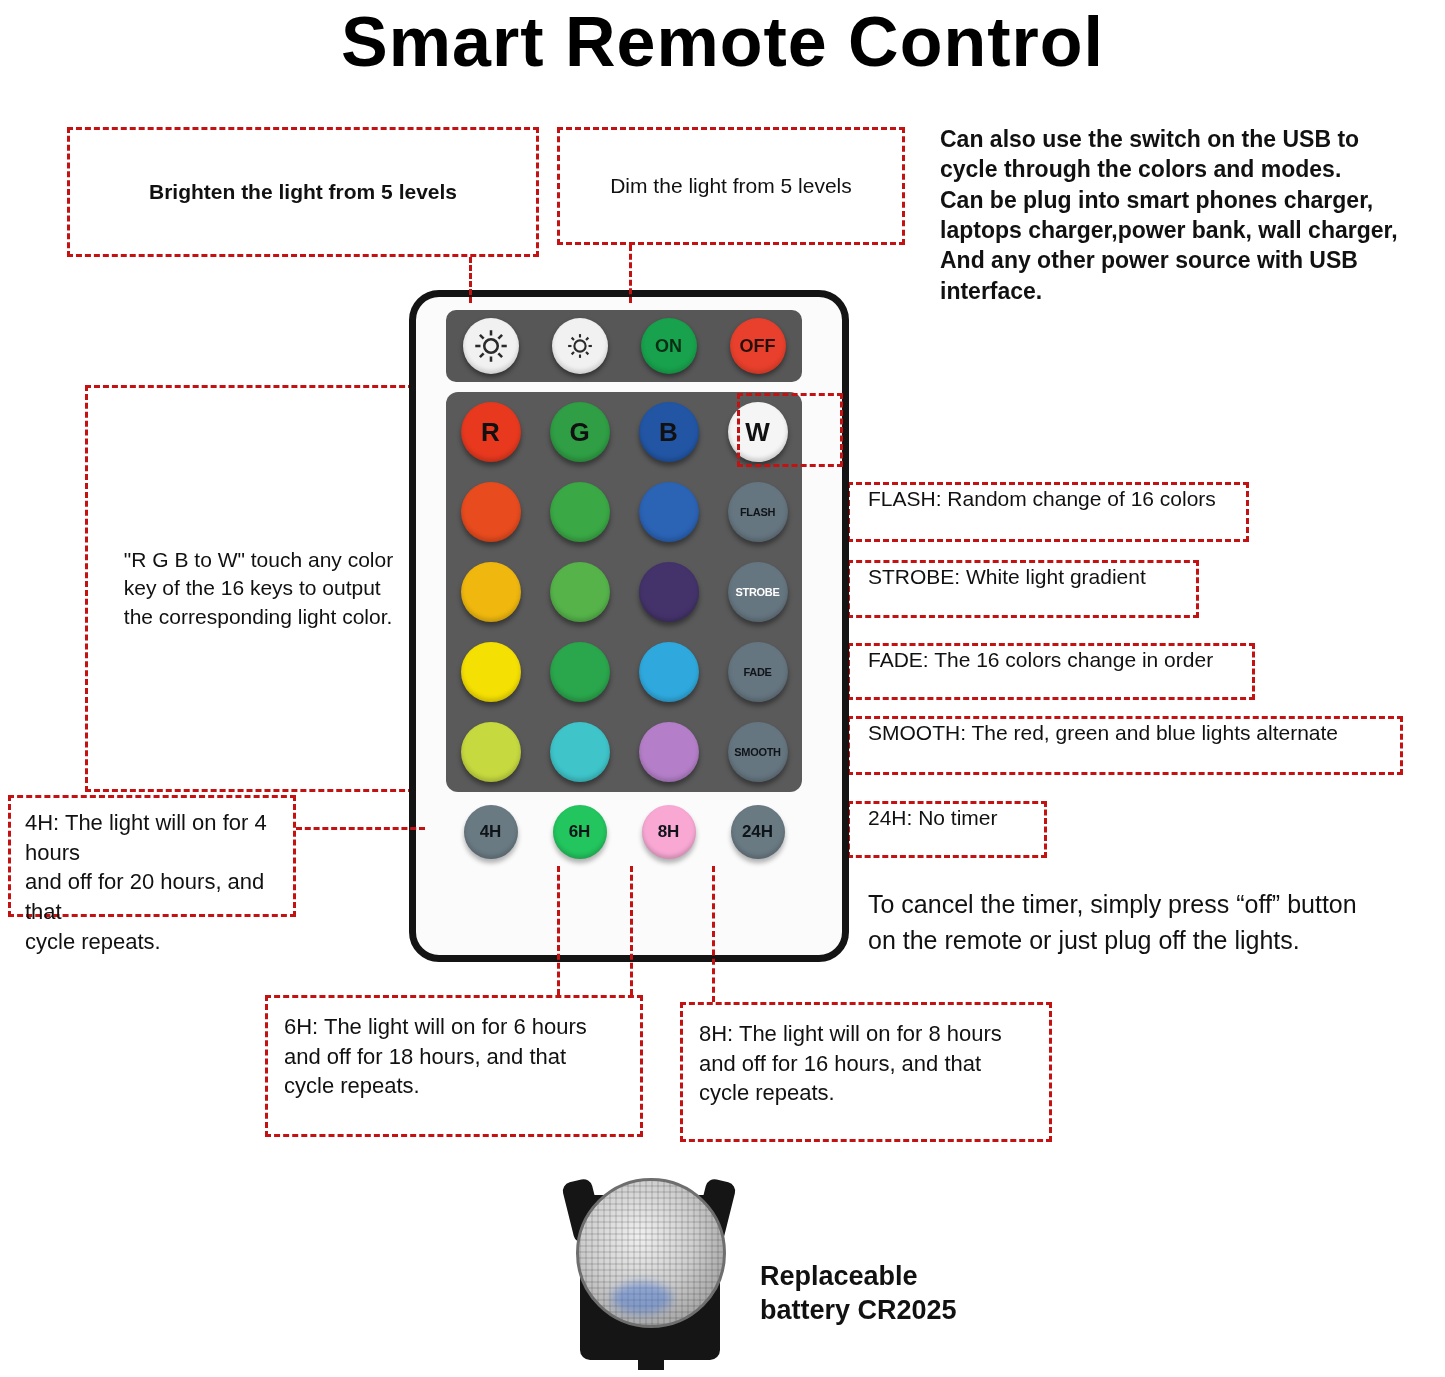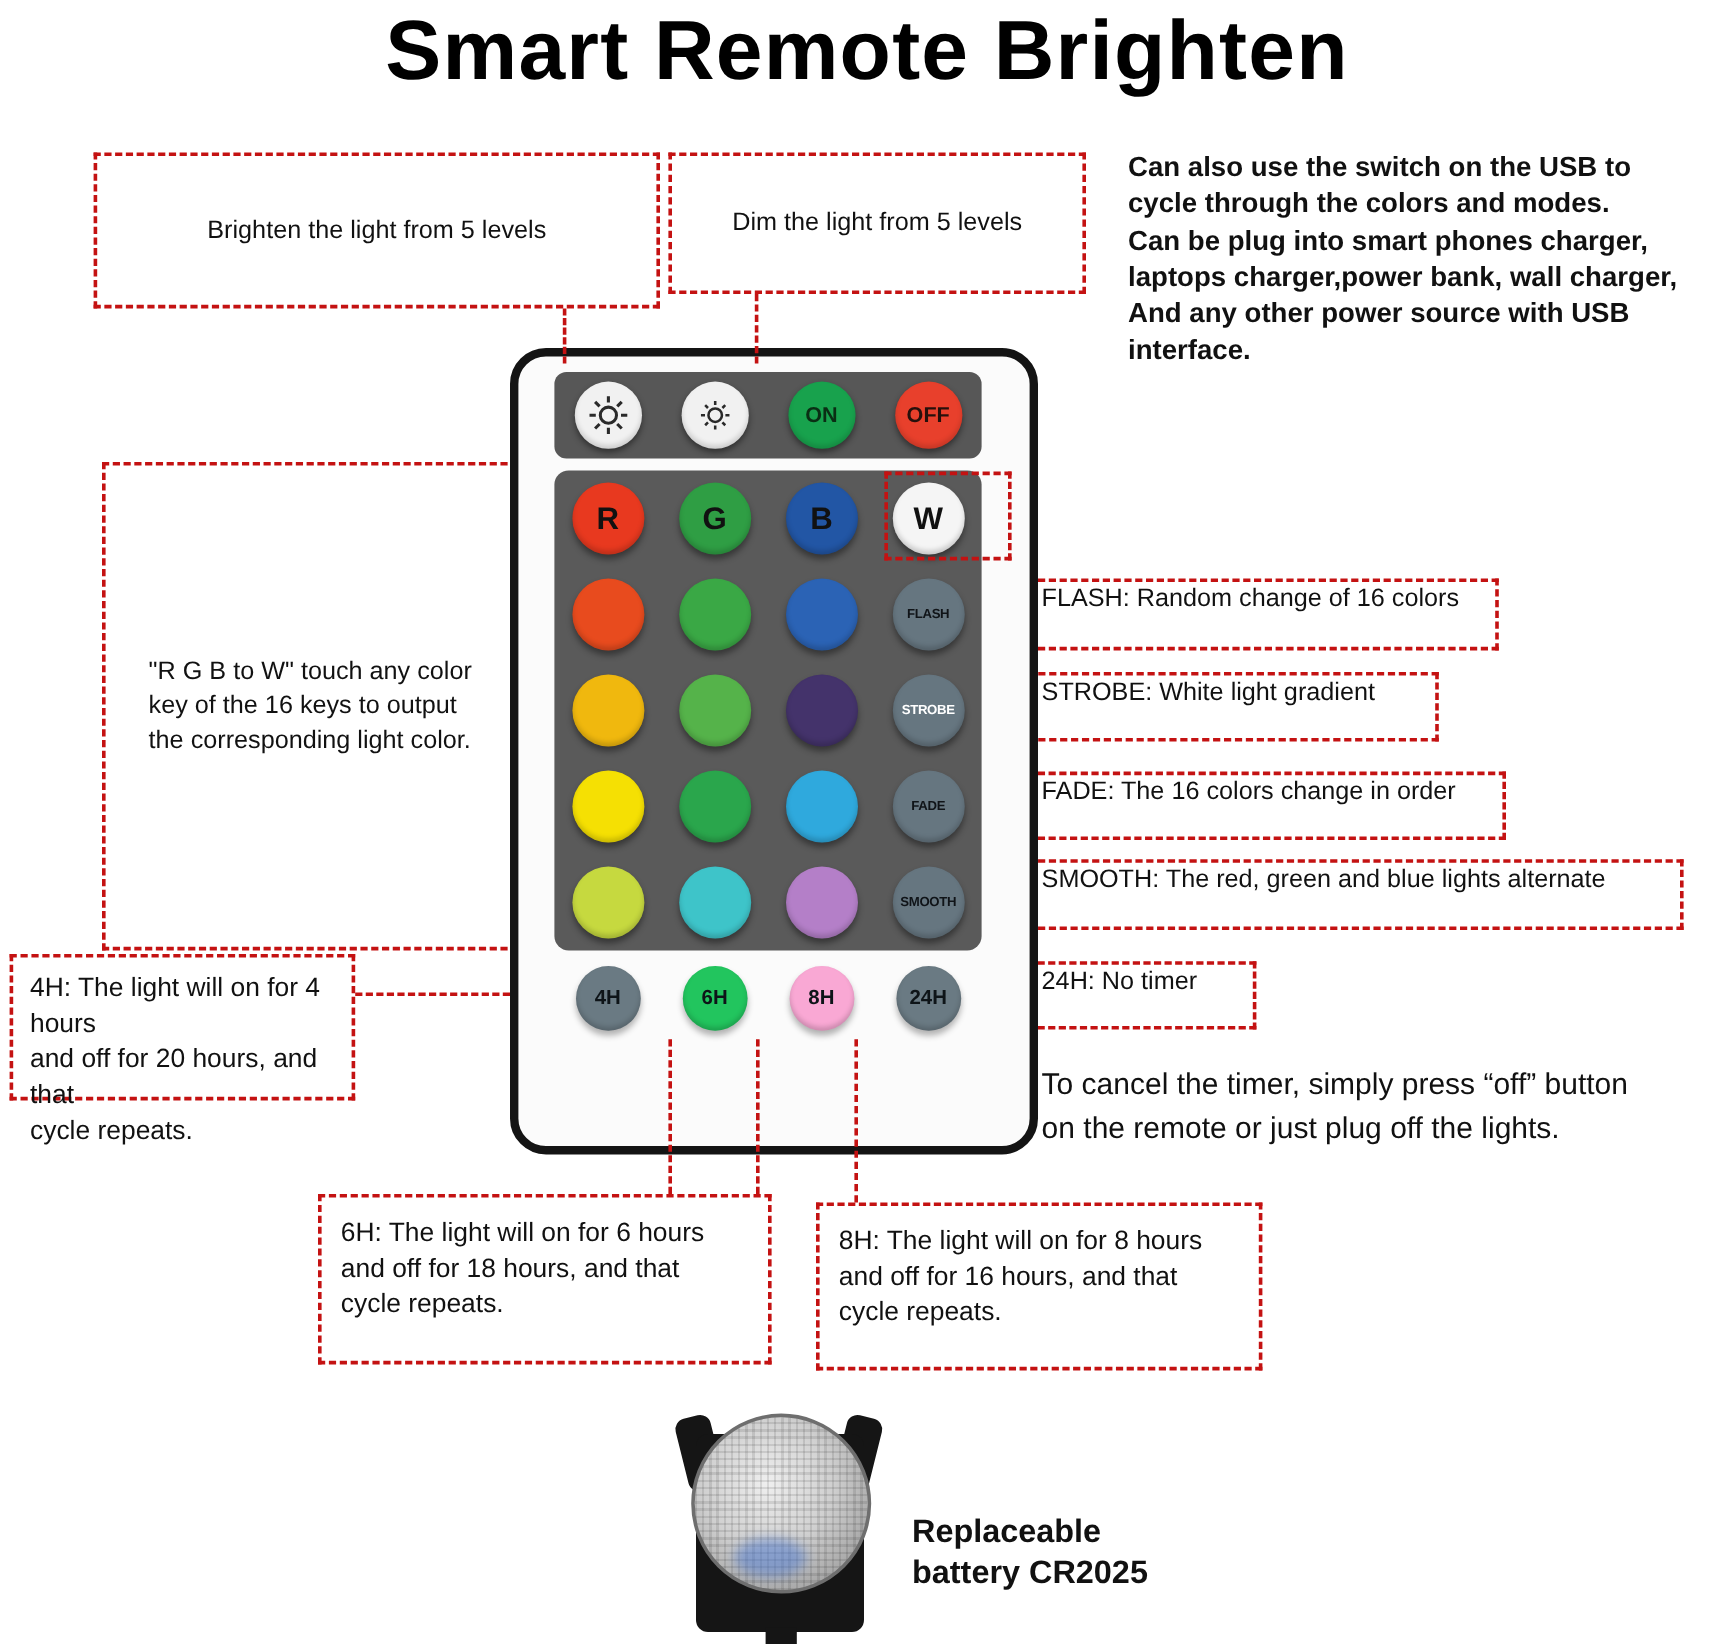--- a/index.html
+++ b/index.html
@@ -13,21 +13,21 @@
 
   .dashed-box { border:3px dashed var(--accent); }
   .note { font-size:21px; color:#111; line-height:1.35; white-space:pre-line; }
   .center { display:flex; align-items:center; justify-content:center; }
   .left-pad { display:flex; align-items:flex-start; padding-left:18px; }
 
   .vline { width:0; border-left:3px dashed var(--accent); }
   .hline { height:0; border-top:3px dashed var(--accent); }
 
   
-  #box-brighten { left:78px;  top:127px; width:472px; height:130px; }
+  #box-brighten { left:67px;  top:127px; width:472px; height:130px;font-weight:bold; }
   #box-dim      { left:557px; top:127px; width:348px; height:118px; }
   #text-usb     { left:940px; top:124px; width:495px; font-weight:bold; font-size:23px; line-height:1.32; }
   #box-rgb      { left:85px;  top:385px; width:347px; height:407px; }
   #box-w        { left:737px; top:393px; width:106px; height:74px; }
   #box-flash    { left:847px; top:482px; width:402px; height:60px; }
   #box-strobe   { left:847px; top:560px; width:352px; height:58px; }
   #box-fade     { left:847px; top:643px; width:408px; height:57px; }
   #box-smooth   { left:847px; top:716px; width:556px; height:59px; }
   #box-24h      { left:847px; top:801px; width:200px; height:57px; }
   #box-4h       { left:8px;   top:795px; width:288px; height:122px; padding:10px 14px; }
@@ -40,21 +40,21 @@
   
   #conn-brighten { left:469px; top:257px; height:46px; }
   #conn-dim      { left:629px; top:245px; height:58px; }
   #conn-4h       { left:296px; top:827px; width:129px; }
   #conn-6h-a     { left:557px; top:866px; height:129px; }
   #conn-6h-b     { left:630px; top:866px; height:129px; }
   #conn-8h       { left:712px; top:866px; height:136px; }
   .conn { z-index:6; }
 
   
-  #remote { left:425px; top:290px; width:440px; height:672px; border:7px solid #141414;
+  #remote { left:409px; top:290px; width:440px; height:672px; border:7px solid #141414;
             border-radius:30px; background:#fbfbfb; z-index:2;padding-left:39px; }
   #top-panel { left:30px; top:13px; width:356px; height:72px; background:#575757; border-radius:10px;
                display:grid; grid-template-columns:repeat(4,1fr); align-items:center; justify-items:center; }
   #main-panel { left:30px; top:95px; width:356px; height:400px; background:#5a5a5a; border-radius:12px;
                 display:grid; grid-template-columns:repeat(4,1fr); grid-template-rows:repeat(5,1fr);
                 align-items:center; justify-items:center; }
   #timer-row { left:30px; top:505px; width:356px; height:60px;
                display:grid; grid-template-columns:repeat(4,1fr); align-items:center; justify-items:center; }
 
   .pbtn { width:56px; height:56px; border-radius:50%; display:flex; align-items:center; justify-content:center;
@@ -80,21 +80,21 @@
                  radial-gradient(circle at 42% 38%, #efefef 0%, #cfcfcf 45%, #a9a9a9 75%, #8c8c8c 100%);
                border:3px solid #6e6e6e; }
   #batt-glint { left:612px; top:1282px; width:60px; height:32px; border-radius:50%;
                 background:rgba(70,115,205,0.5); filter:blur(5px); }
 </style>
 </head>
 <body>
 
 <div class="page">
 
-  <h1 class="title">Smart Remote Brighten</h1>
+  <h1 class="title">Smart Remote Control</h1>
 
   <div class="abs dashed-box center" id="box-brighten">
     <span class="note">Brighten the light from 5 levels</span>
   </div>
   <div class="abs dashed-box center" id="box-dim">
     <span class="note">Dim the light from 5 levels</span>
   </div>
   <div class="abs note" id="text-usb">Can also use the switch on the USB to
 cycle through the colors and modes.
 Can be plug into smart phones charger,

